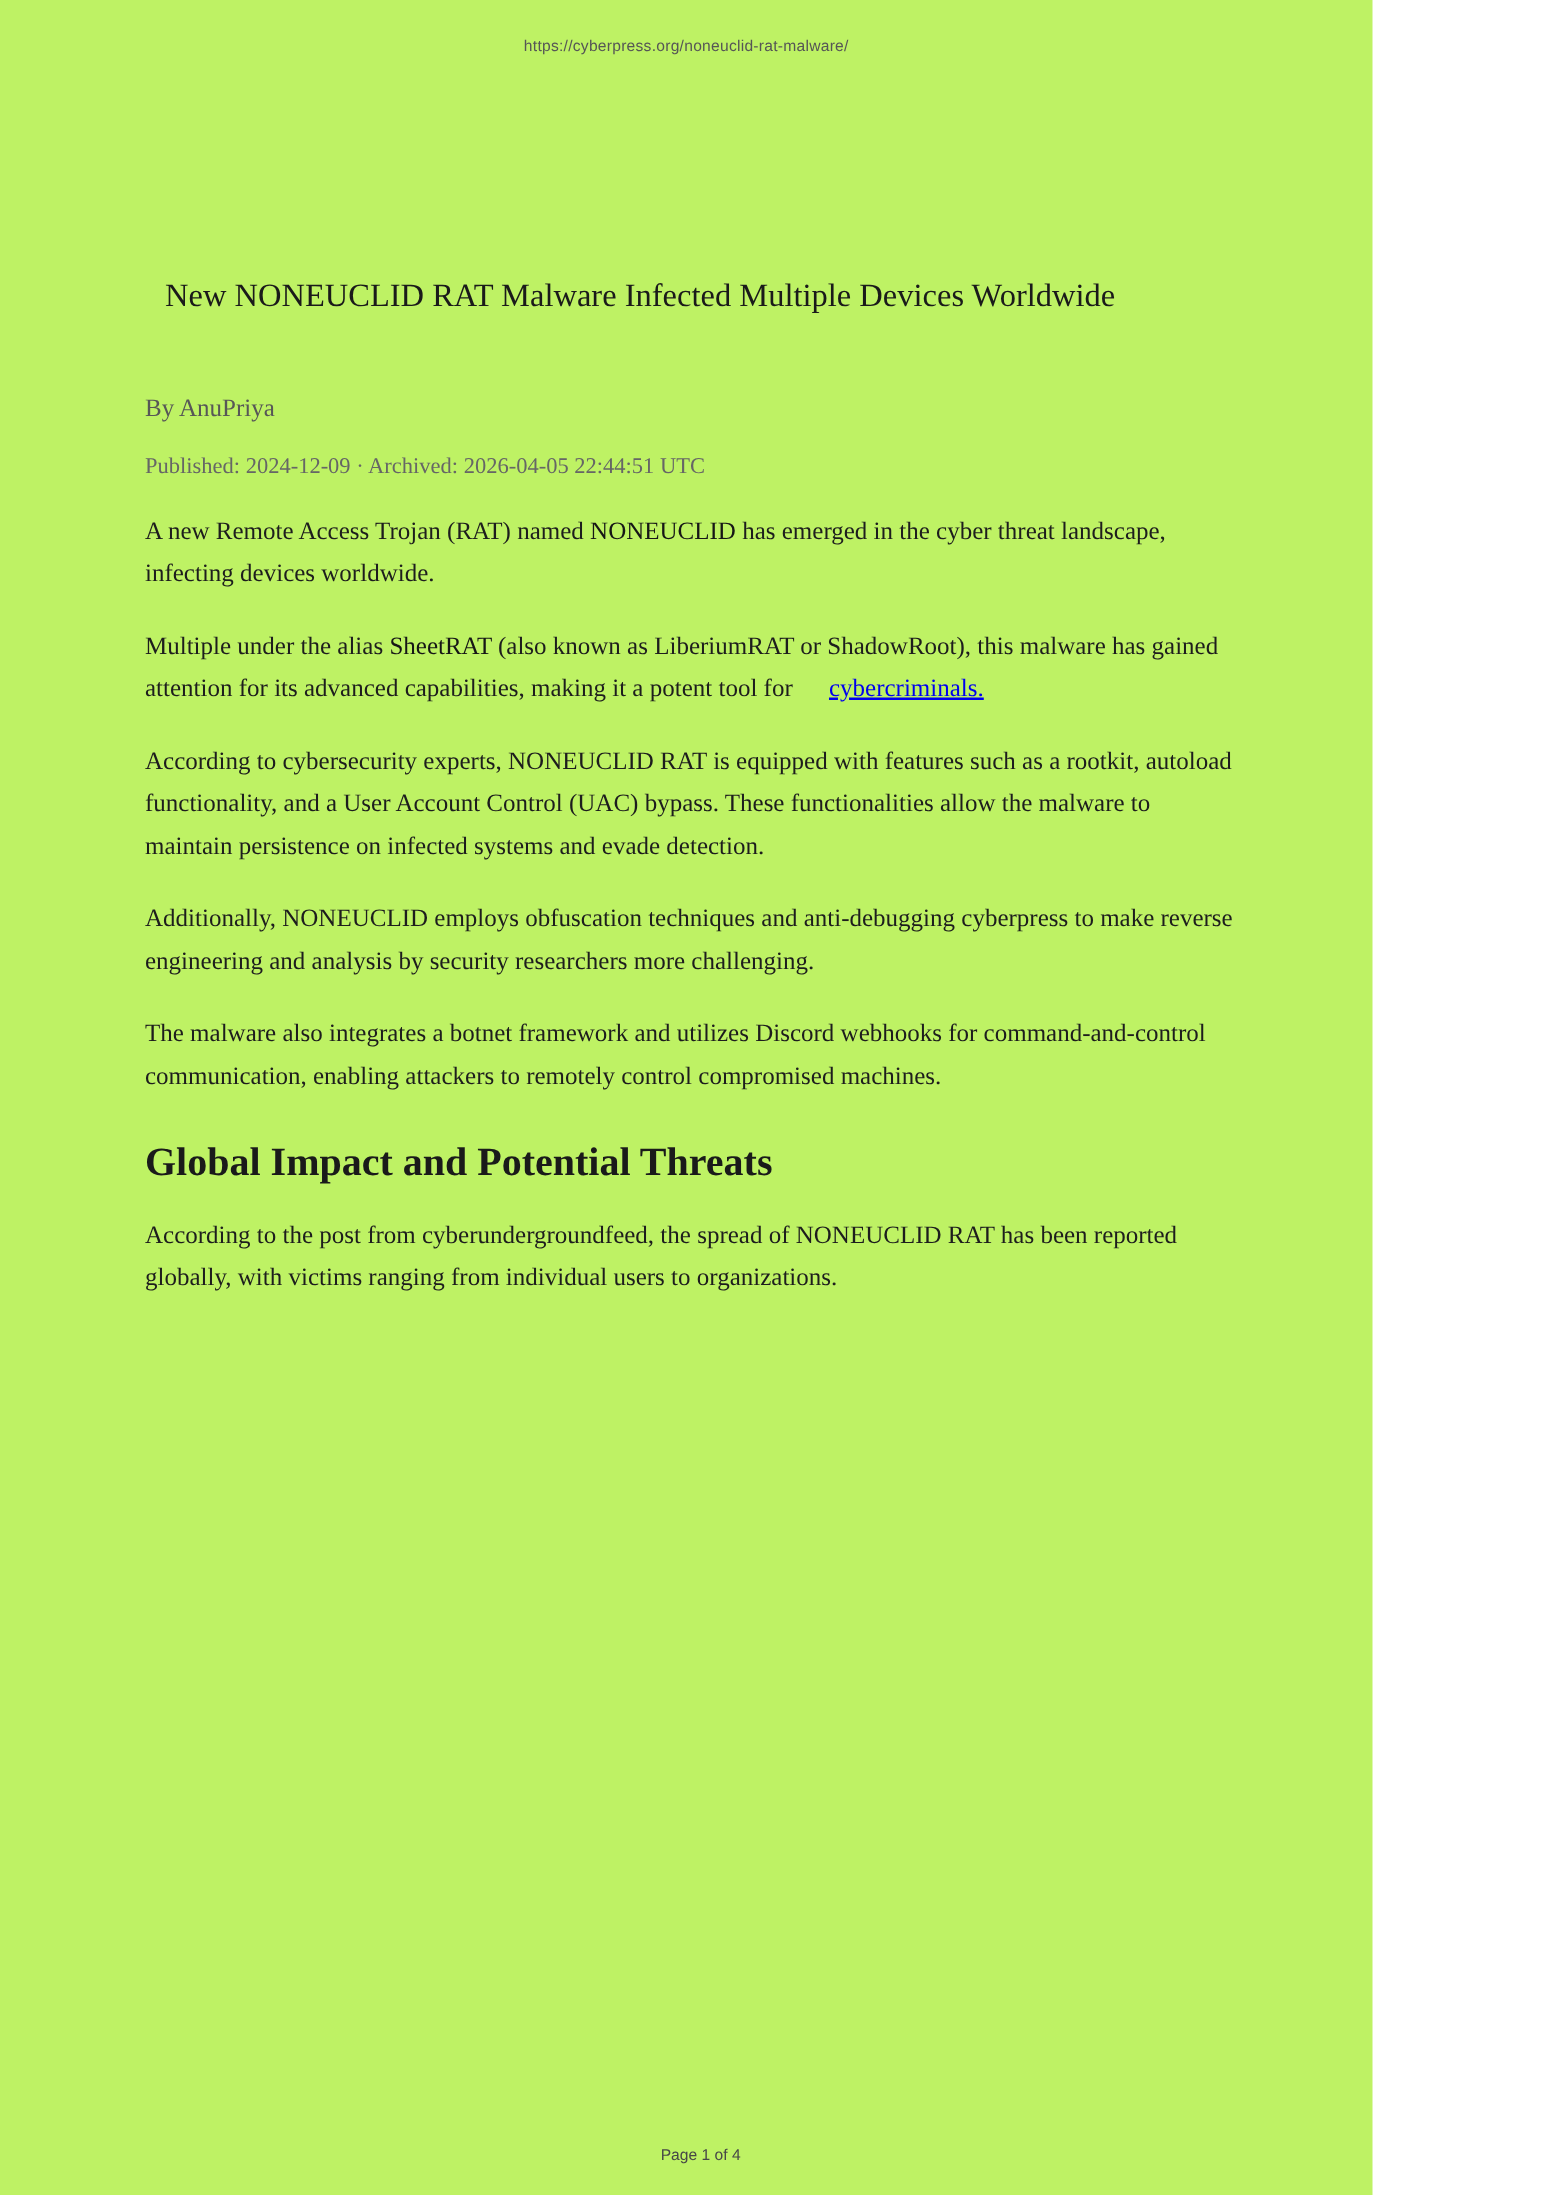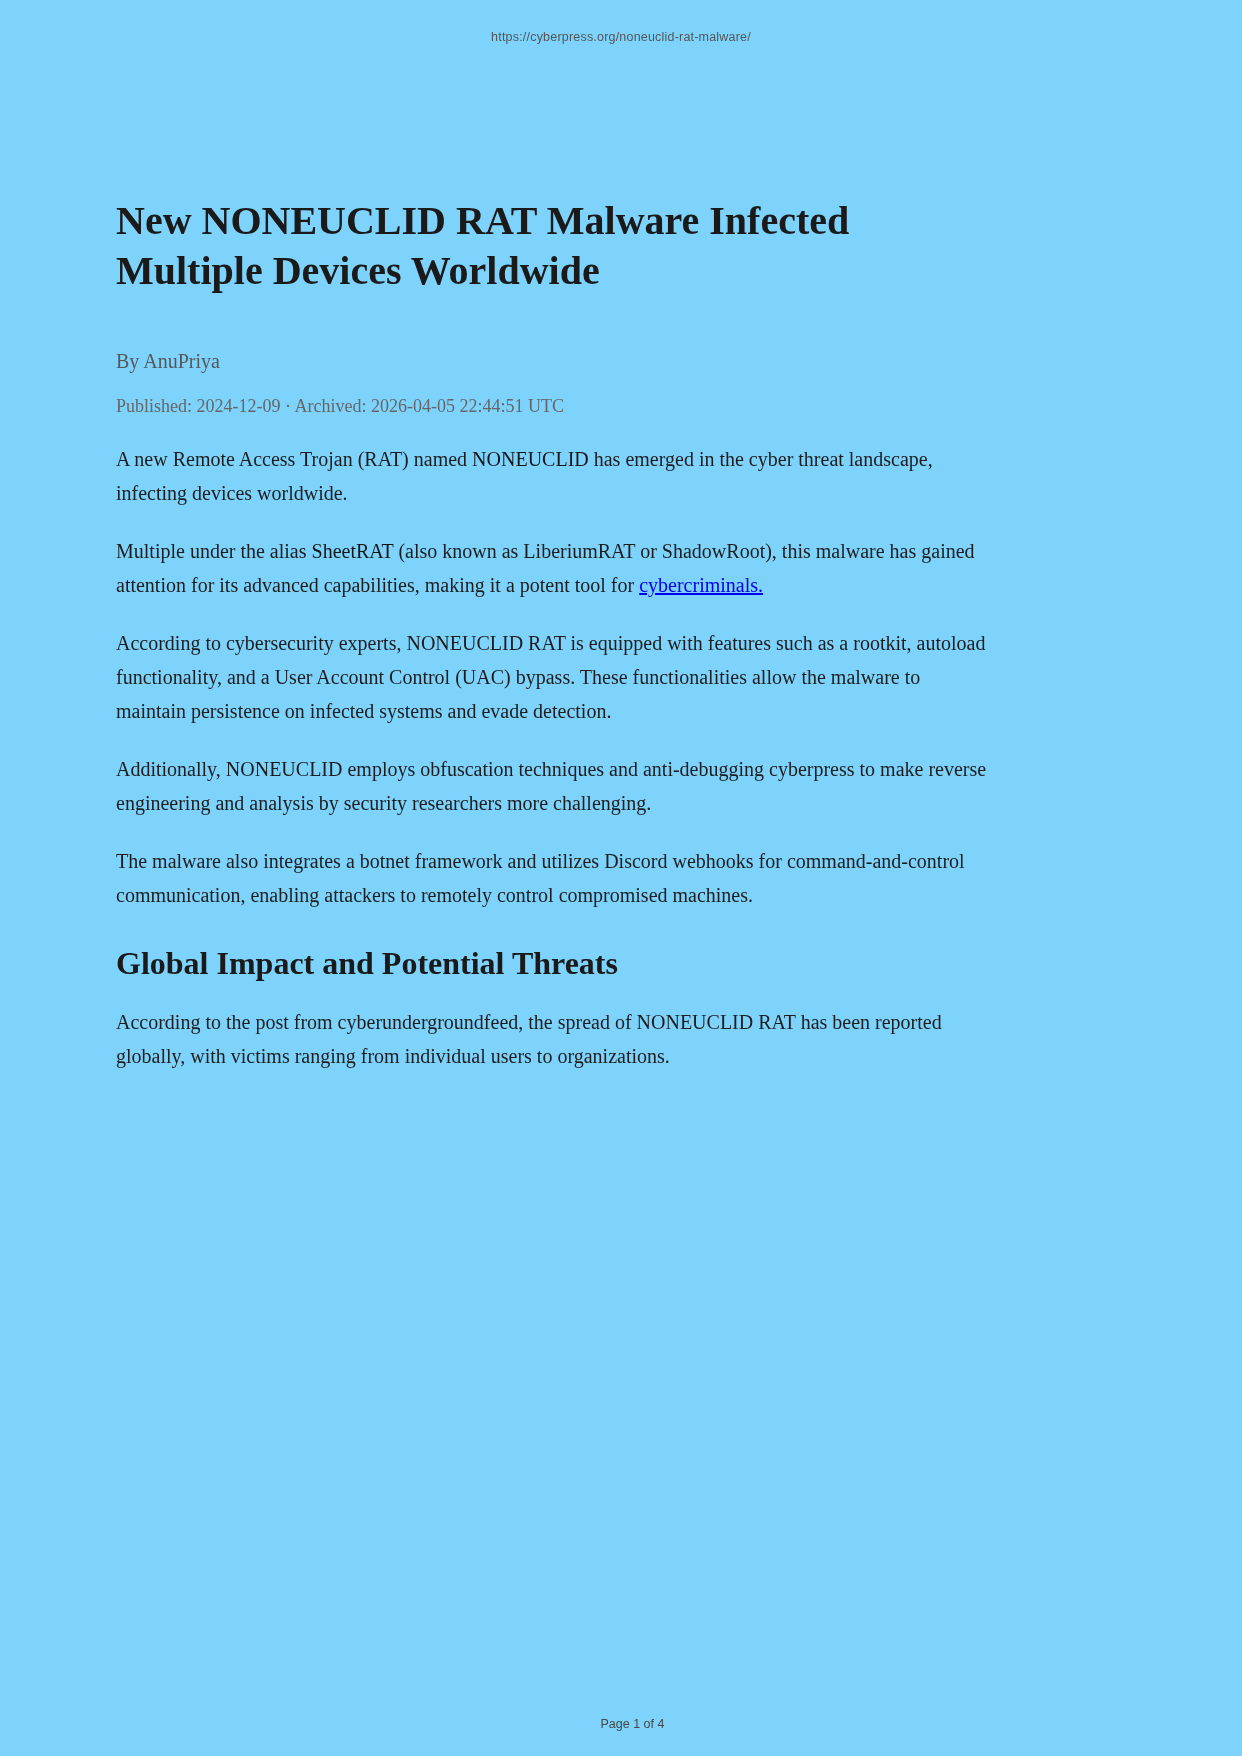--- a/index.html
+++ b/index.html
@@ -2,23 +2,23 @@
 <html style="--link-color: #0000ee;"><head>
 <meta charset="utf-8">
 <style>
   html, body {
     margin: 0;
     padding: 0;
     background: #ffffff;
   }
   .page {
     position: relative;
-    width: 1242px;
+    width: 1098px;
     height: 1756px;
-    background: #7dd3fc;
+    background: #bef264;
     overflow: hidden;
     font-family: "Liberation Serif", serif;
   }
   .header-url {
     position: absolute;
     top: 29px;
     left: 0;
     right: 0;
     text-align: center;
     font-family: "Liberation Sans", sans-serif;
@@ -27,24 +27,24 @@
     color: #565656;
     letter-spacing: 0.2px;
   }
   .content {
     position: absolute;
     left: 116px;
     top: 196px;
     width: 876px;
   }
   h1.article-title {
-    margin: 0;
+    margin: 16px;
     font-family: "Liberation Serif", serif;
-    font-weight: bold;
-    font-size: 40px;
+    font-weight: normal;
+    font-size: 26px;
     line-height: 50px;
     color: #1a1a1a;
   }
   .byline {
     margin-top: 52px;
     font-size: 20px;
     line-height: 26px;
     color: #575757;
   }
   .meta {
@@ -68,20 +68,21 @@
     font-family: "Liberation Serif", serif;
     font-weight: bold;
     font-size: 32px;
     line-height: 36px;
     color: #1a1a1a;
   }
   .article-body a.inline-link {
     color: var(--link-color, #0000ee);
     text-decoration: underline;
     cursor: pointer;
+    margin-left: 24px;
   }
   .footer {
     position: absolute;
     top: 1716px;
     left: 0;
     right: 0;
     text-align: center;
     font-family: "Liberation Sans", sans-serif;
     font-size: 12.5px;
     line-height: 16px;

